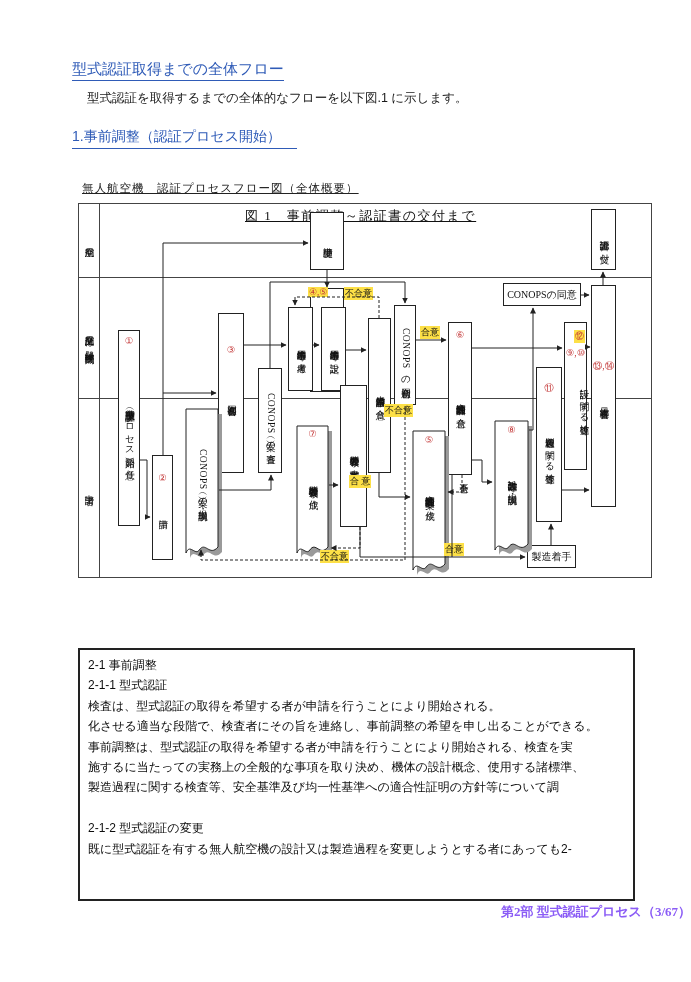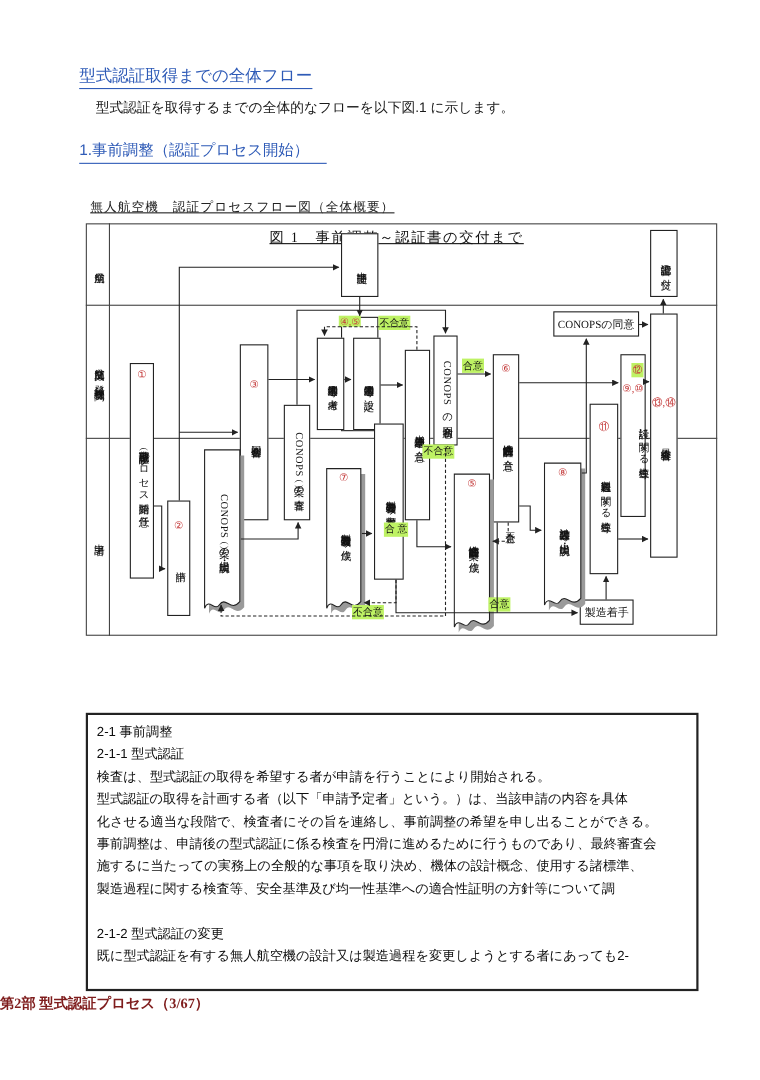--- a/index.html
+++ b/index.html
@@ -26,31 +26,31 @@
         font-size:9.5px;color:#111;}
   .fbox .vtxt{writing-mode:vertical-rl;text-orientation:mixed;letter-spacing:0.5px;line-height:1.05;}
   .fbox.hbox{font-size:10px;}
   .docbox{box-sizing:border-box;display:flex;align-items:center;justify-content:center;
           font-family:"Liberation Serif",serif;font-size:9.5px;color:#111;}
   .docbox .vtxt{writing-mode:vertical-rl;text-orientation:mixed;letter-spacing:0.5px;line-height:1.05;
                 position:relative;z-index:2;padding-bottom:12px;}
   .docbox svg{position:absolute;left:0;top:0;z-index:1;}
   .cnum{position:absolute;left:0;width:100%;text-align:center;color:#c43a3a;font-size:9.5px;
         font-family:"Liberation Serif",serif;z-index:3;}
-  .flabel{font-size:9px;font-family:"Liberation Serif",serif;color:#111;background:#bef264;
+  .flabel{font-size:9px;font-family:"Liberation Serif",serif;color:#111;background:#fde047;
           padding:0 1px;white-space:nowrap;z-index:4;}
   .flabel.red{color:#c43a3a;}
   .flabel.vert{writing-mode:vertical-rl;white-space:normal;}
   #arrows{left:0;top:0;pointer-events:none;z-index:5;}
   
   #body-box{left:78px;top:648px;width:557px;height:253px;border:2px solid #222;box-sizing:border-box;
             padding:5px 8px 0 8px;}
   .bline{font-size:12px;line-height:20.4px;color:#0d0d0d;white-space:nowrap;}
-  #footer{left:0;top:903px;width:691px;text-align:left;font-family:"Liberation Serif",serif;
-          font-weight:bold;font-size:13px;color:#7f1d1d;}
+  #footer{left:0;top:903px;width:691px;text-align:right;font-family:"Liberation Serif",serif;
+          font-weight:bold;font-size:13px;color:#8b5cf6;}
 </style>
 </head>
 <body>
 
 <div id="page">
 
   <div class="abs h1">型式認証取得までの全体フロー</div>
   <div class="abs intro">型式認証を取得するまでの全体的なフローを以下図.1 に示します。</div>
   <div class="abs h2">1.事前調整（認証プロセス開始）</div>
   <div class="abs caption">無人航空機　認証プロセスフロー図（全体概要）</div>
@@ -190,23 +190,22 @@
       <path d="M405,407 V560 H201 V550" marker-end="url(#ah)"></path>
       <path d="M360,527 V548 H331" marker-end="url(#ah)"></path>
       <path d="M462,475 V492 H448" marker-end="url(#ah)"></path>
     </g>
   </svg>
 
   <div class="abs" id="body-box">
       <div class="bline">2-1 事前調整</div>
       <div class="bline">2-1-1 型式認証</div>
       <div class="bline">検査は、型式認証の取得を希望する者が申請を行うことにより開始される。</div>
-      <div class="bline">型式認証の取得を計画する者（以下「申請予定者」という。）は、当該申請の内容を具体</div>
       <div class="bline">化させる適当な段階で、検査者にその旨を連絡し、事前調整の希望を申し出ることができる。</div>
-      <div class="bline">事前調整は、申請後の型式認証に係る検査を円滑に進めるために行うものであり、最終審査会</div>
+      <div class="bline">事前調整は、型式認証の取得を希望する者が申請を行うことにより開始される、検査を実</div>
       <div class="bline">施するに当たっての実務上の全般的な事項を取り決め、機体の設計概念、使用する諸標準、</div>
       <div class="bline">製造過程に関する検査等、安全基準及び均一性基準への適合性証明の方針等について調</div>
       <div class="bline">&nbsp;</div>
       <div class="bline">2-1-2 型式認証の変更</div>
       <div class="bline">既に型式認証を有する無人航空機の設計又は製造過程を変更しようとする者にあっても2-</div>
     </div>
   <div class="abs" id="footer">第2部 型式認証プロセス（3/67）</div>
 
 <div class="abs lane-label" style="left: 78px; top: 203px; height: 74px;">航空局</div>
     <div class="abs lane-label" style="left: 78px; top: 277px; height: 121px;">航空局又は登録検査機関</div>

